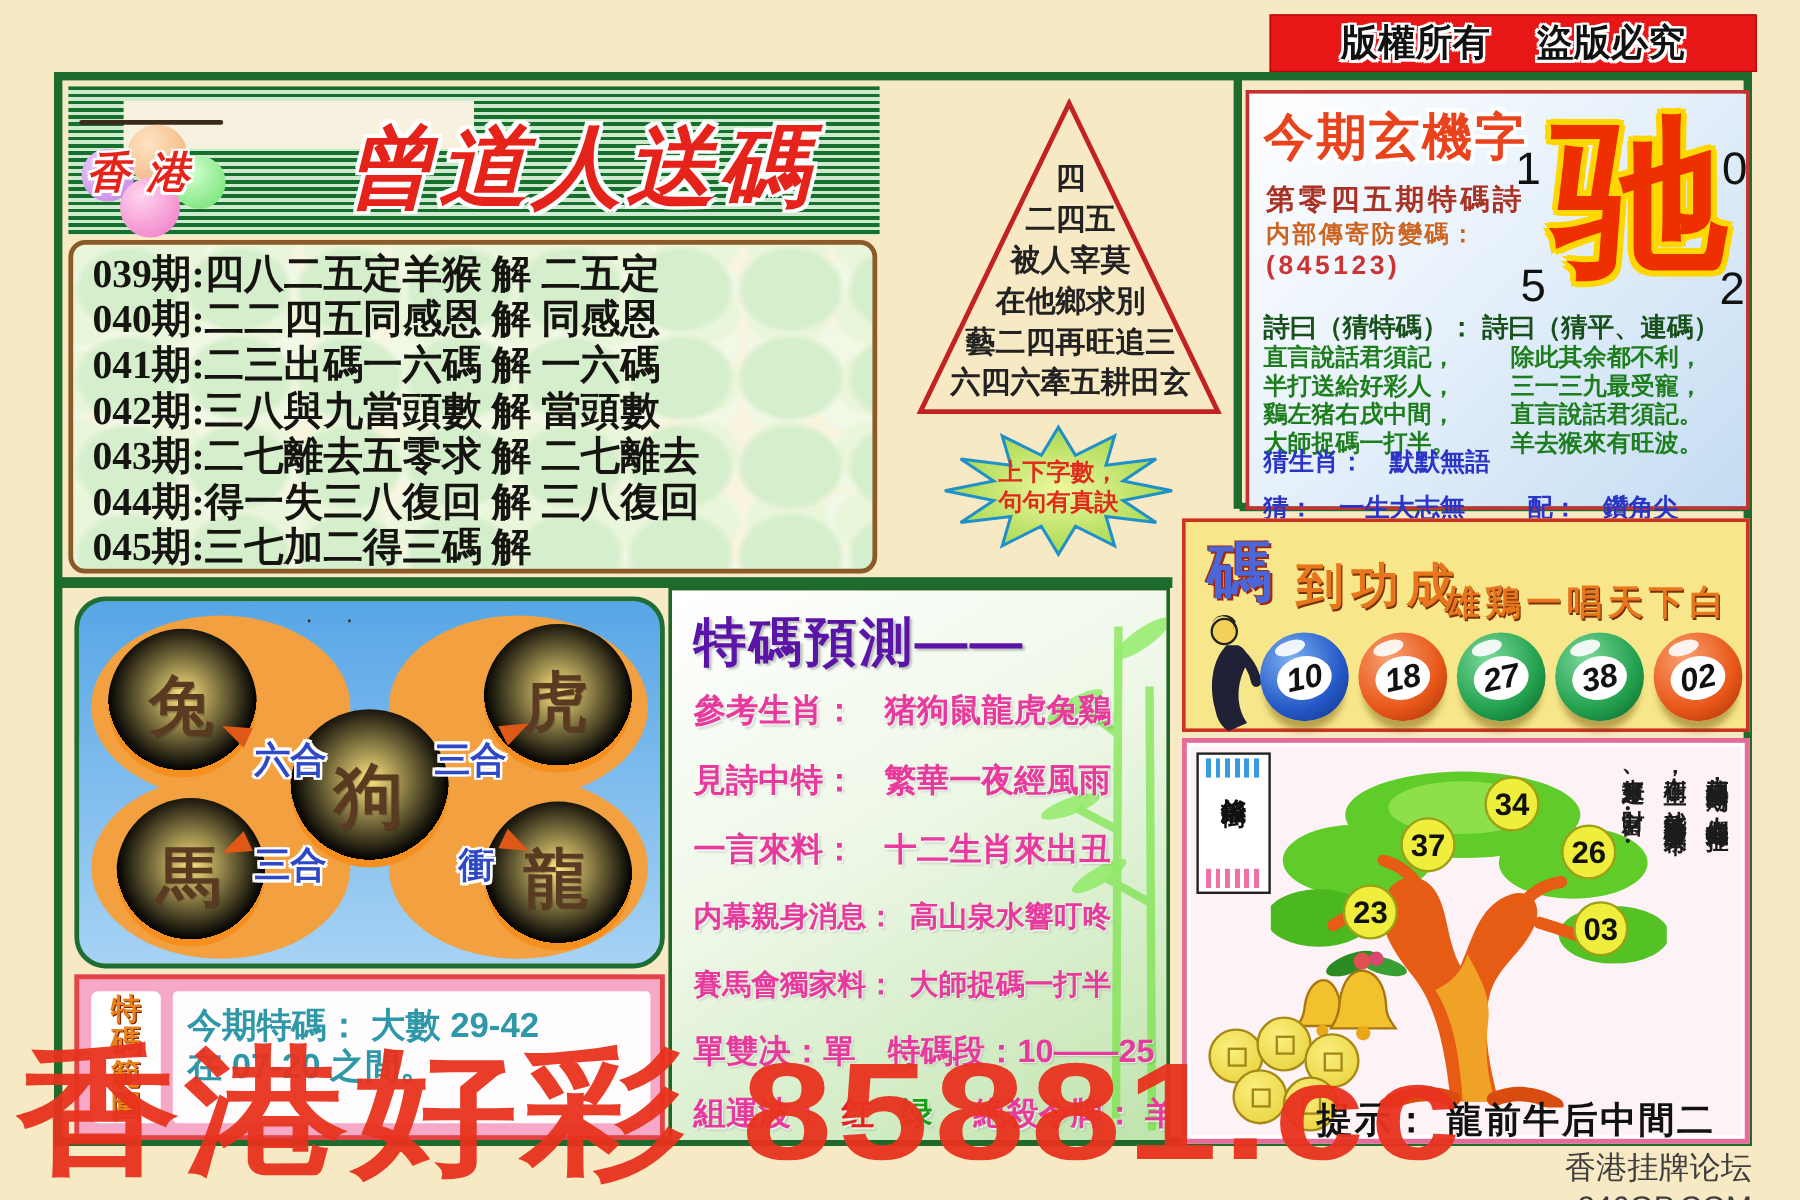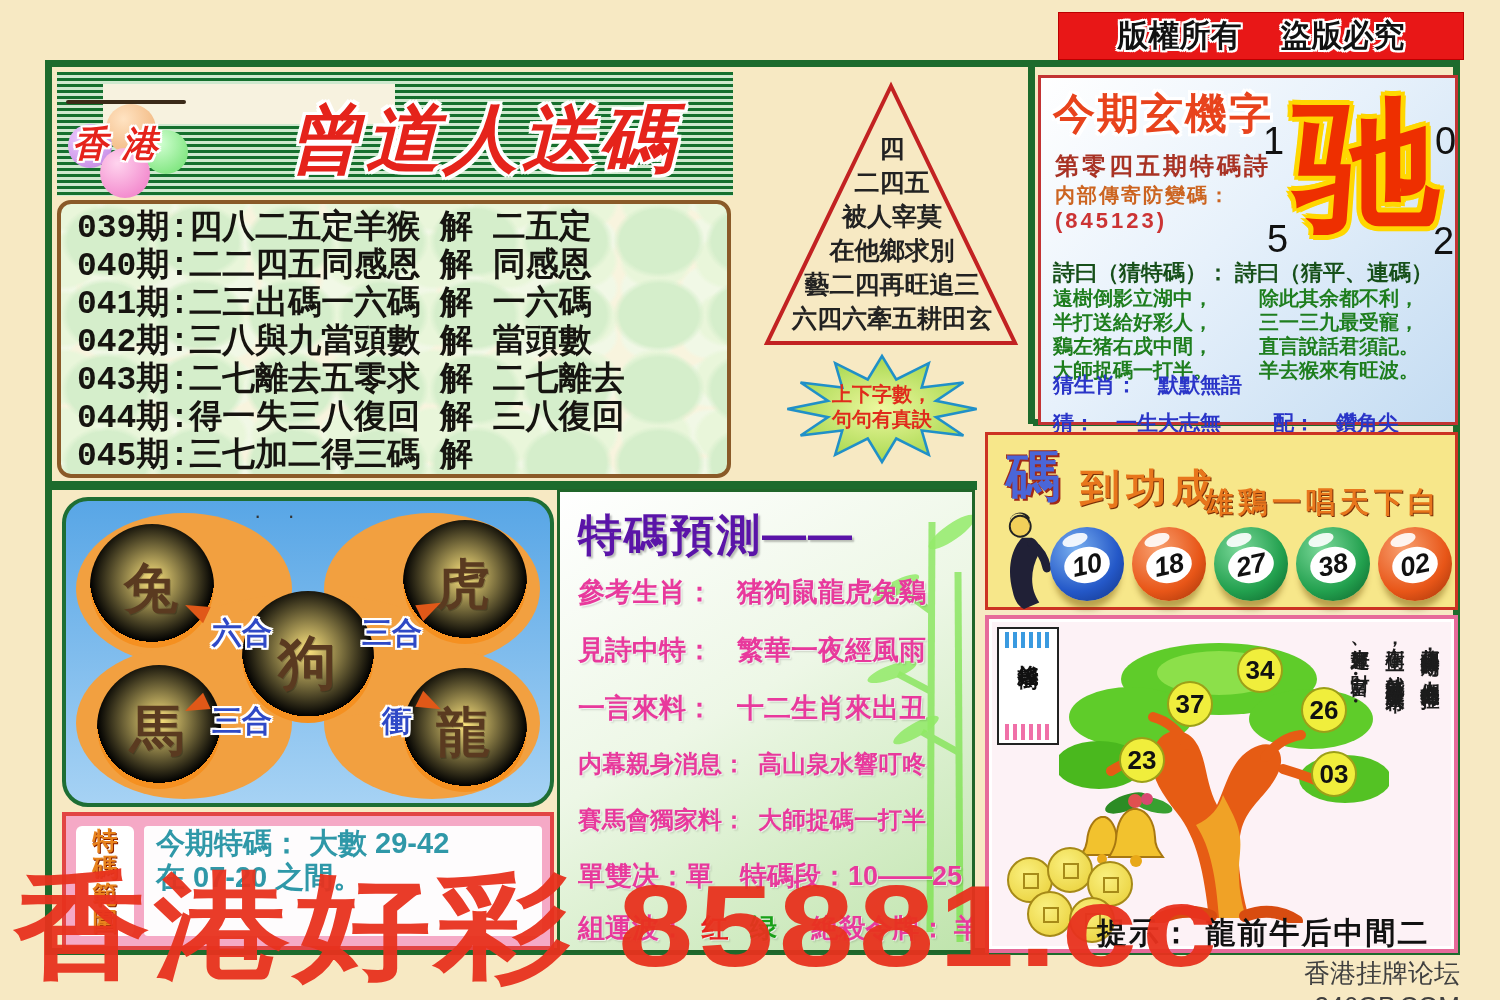--- a/index.html
+++ b/index.html
@@ -40,21 +40,21 @@
     font-style:italic;font-size:36px;color:#e5231b;letter-spacing:14px;white-space:nowrap;}
 
   
   #codes-box{left:57px;top:200px;width:674px;height:278px;border:4px solid #8a5a28;border-radius:14px;
     box-sizing:border-box;background-color:#f8f4de;
     background-image:radial-gradient(closest-side,#d5eecb 85%,transparent),
                      radial-gradient(closest-side,#e9f6da 85%,transparent),
                      radial-gradient(closest-side,#f1f8e6 85%,transparent);
     background-size:92px 74px,74px 58px,60px 48px;background-position:0 0,40px 28px,18px 12px;
     padding:6px 0 0 16px;}
-  .code-line{font-family:Liberation Mono, monospace;font-weight:bold;font-size:33px;line-height:38px;color:#161410;white-space:nowrap;}
+  .code-line{font-family:Liberation Serif, serif;font-weight:bold;font-size:33px;line-height:38px;color:#161410;white-space:nowrap;}
 
   
   #triangle{left:763px;top:80px;width:258px;height:270px;}
   #triangle-lines{position:absolute;left:0;top:52px;width:258px;display:flex;flex-direction:column;align-items:center;}
   #triangle-lines div{font-family:"DejaVu Serif",serif;font-size:25px;font-weight:bold;color:#222;line-height:34px;white-space:nowrap;}
 
   
   #starburst{left:783px;top:352px;width:198px;height:114px;}
   #starburst-text{position:absolute;left:0;top:30px;width:198px;text-align:center;
     font-weight:bold;font-size:20px;line-height:25px;color:#e02b1c;}
@@ -86,21 +86,21 @@
   #zdots{position:absolute;left:188px;top:2px;color:#333;font-size:22px;letter-spacing:10px;}
 
   
   #range{left:62px;top:812px;width:492px;height:138px;border:4px solid #e24444;box-sizing:border-box;
     background:#f5a9c6;}
   #range-side{position:absolute;left:10px;top:10px;width:58px;height:110px;background:#fff;border-radius:6px;
     display:flex;flex-direction:column;align-items:center;justify-content:center;}
   #range-side span{font-family:"DejaVu Serif",serif;font-weight:bold;font-size:25px;line-height:27px;color:#e8831c;
     text-shadow:1px 1px 0 #8a2000;}
   #range-main{position:absolute;left:78px;top:10px;width:398px;height:110px;background:#fefcfd;border-radius:4px;
-    padding:0 0 0 12px;box-sizing:border-box;}
+    padding:12px 0 0 12px;box-sizing:border-box;}
   .range-line{font-weight:bold;font-size:29px;line-height:34px;color:#2f98a8;white-space:nowrap;}
 
   
   #forecast{left:557px;top:489px;width:418px;height:464px;border:3px solid #20662a;box-sizing:border-box;
     background:linear-gradient(150deg,#ffffff 0%,#edf7e6 45%,#bfe4ac 100%);overflow:hidden;}
   #forecast-title{position:absolute;left:18px;top:14px;font-weight:bold;font-size:44px;color:#5a14a8;
     letter-spacing:2px;text-shadow:2px 2px 2px #00000040;}
   .f-row{position:absolute;left:18px;white-space:nowrap;font-weight:bold;color:#e8399c;}
   .f-row .lab,.f-row .val{text-shadow:1px 1px 0 #ffffffb0,2px 2px 2px #00000025;}
   .fr-big{font-size:27px;}
@@ -226,21 +226,21 @@
     <div id="mys-sub" class="abs">第零四五期特碼詩</div>
     <div id="mys-secret" class="abs">内部傳寄防變碼：</div>
     <div id="mys-code" class="abs">(845123)</div>
     <div id="mys-char" class="abs oy">驰</div>
     <div class="abs mys-num" style="left:222px;top:42px;">1</div>
     <div class="abs mys-num" style="left:394px;top:42px;">0</div>
     <div class="abs mys-num" style="left:226px;top:140px;">5</div>
     <div class="abs mys-num" style="left:392px;top:142px;">2</div>
     <div id="mys-poem-header" class="abs">詩曰（猜特碼）： 詩曰（猜平、連碼）</div>
     <div class="abs mys-col" style="left:12px;">
-      <div>遠樹倒影立湖中，</div>
+      <div>直言說話君須記，</div>
       <div>半打送給好彩人，</div>
       <div>鷄左猪右戌中間，</div>
       <div>大師捉碼一打半。</div>
     </div>
     <div class="abs mys-col" style="left:218px;">
       <div>除此其余都不利，</div>
       <div>三一三九最受寵，</div>
       <div>直言說話君須記。</div>
       <div>羊去猴來有旺波。</div>
     </div>

